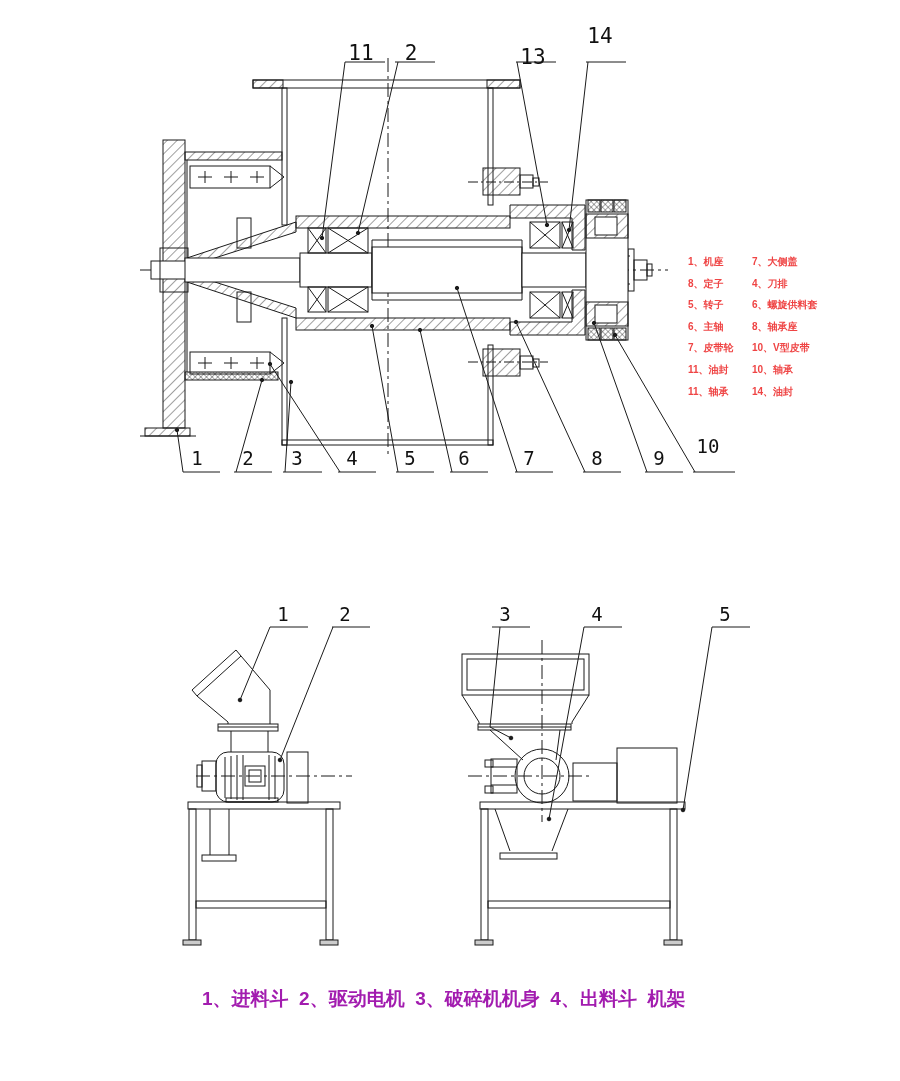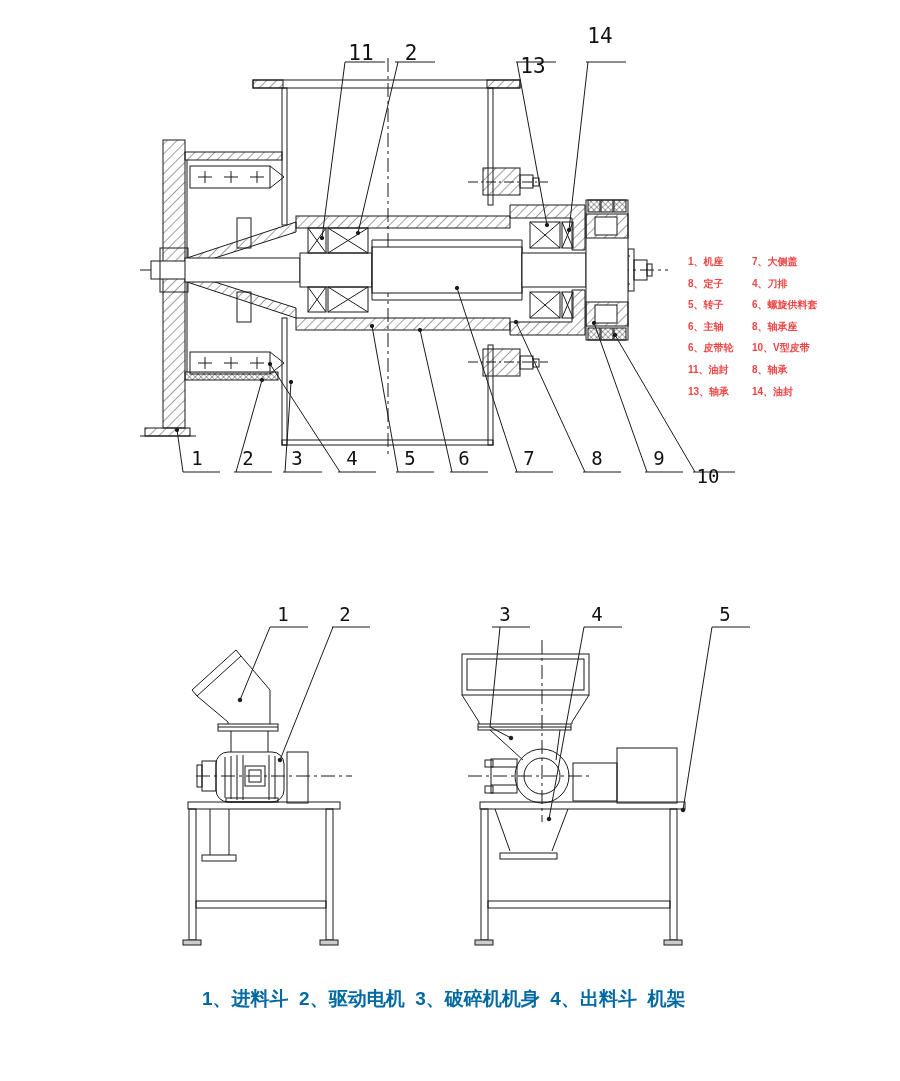--- a/index.html
+++ b/index.html
@@ -5,21 +5,21 @@
   html,body{margin:0;padding:0;background:#fff;}
   .canvas{position:relative;width:900px;height:1081px;background:#ffffff;overflow:hidden;
           font-family:"Liberation Sans",sans-serif;}
   .canvas svg{position:absolute;left:0;top:0;}
   .num{position:absolute;transform:translateX(-50%);font-family:"DejaVu Sans Mono",monospace;
        font-size:21px;color:#111;}
   .num.big{font-size:19px;}
   .legend{position:absolute;left:688px;top:251px;display:grid;grid-template-columns:64px auto;}
   .legend span{font-weight:700;font-size:10px;line-height:21.6px;color:#ef4444;white-space:nowrap;
        font-family:"Liberation Sans",sans-serif;}
-  .caption{position:absolute;left:202px;top:986px;font-weight:700;font-size:19px;color:#0369a1;
+  .caption{position:absolute;left:202px;top:986px;font-weight:700;font-size:19px;color:#a21caf;
        white-space:pre;font-family:"Liberation Sans",sans-serif;}
 </style>
 </head>
 <body>
 
 <div class="canvas">
 
 <svg width="900" height="1081" viewBox="0 0 900 1081">
   <defs>
     <pattern id="hatch" patternUnits="userSpaceOnUse" width="7" height="7" patternTransform="rotate(45)">
@@ -323,48 +323,48 @@
           <circle cx="549" cy="819" r="1.8" fill="#1b1b1b"></circle>
       <line x1="712" y1="627" x2="750" y2="627"></line>
           <line x1="712" y1="627" x2="683" y2="810"></line>
           <circle cx="683" cy="810" r="1.8" fill="#1b1b1b"></circle>
     </g>
   </g>
 </svg>
 
   <div class="num" style="left:361px;top:41px">11</div>
   <div class="num" style="left:411px;top:41px">2</div>
-  <div class="num" style="left:533px;top:54px">13</div>
+  <div class="num" style="left:533px;top:45px">13</div>
   <div class="num" style="left:600px;top:24px">14</div>
 
   <div class="num big" style="left:197px;top:447px">1</div>
   <div class="num big" style="left:248px;top:447px">2</div>
   <div class="num big" style="left:297px;top:447px">3</div>
   <div class="num big" style="left:352px;top:447px">4</div>
   <div class="num big" style="left:410px;top:447px">5</div>
   <div class="num big" style="left:464px;top:447px">6</div>
   <div class="num big" style="left:529px;top:447px">7</div>
   <div class="num big" style="left:597px;top:447px">8</div>
   <div class="num big" style="left:659px;top:447px">9</div>
-  <div class="num big" style="left:708px;top:465px">10</div>
+  <div class="num big" style="left:708px;top:435px">10</div>
 
   <div class="legend">
     <span>1、机座</span>
     <span>7、大侧盖</span>
     <span>8、定子</span>
     <span>4、刀排</span>
     <span>5、转子</span>
     <span>6、螺旋供料套</span>
     <span>6、主轴</span>
     <span>8、轴承座</span>
-    <span>6、皮带轮</span>
+    <span>7、皮带轮</span>
     <span>10、V型皮带</span>
     <span>11、油封</span>
-    <span>8、轴承</span>
-    <span>13、轴承</span>
+    <span>10、轴承</span>
+    <span>11、轴承</span>
     <span>14、油封</span>
   </div>
 
   <div class="num big" style="left:283px;top:603px">1</div>
   <div class="num big" style="left:345px;top:603px">2</div>
   <div class="num big" style="left:505px;top:603px">3</div>
   <div class="num big" style="left:597px;top:603px">4</div>
   <div class="num big" style="left:725px;top:603px">5</div>
 
   <div class="caption">1、进料斗  2、驱动电机  3、破碎机机身  4、出料斗  机架</div>

